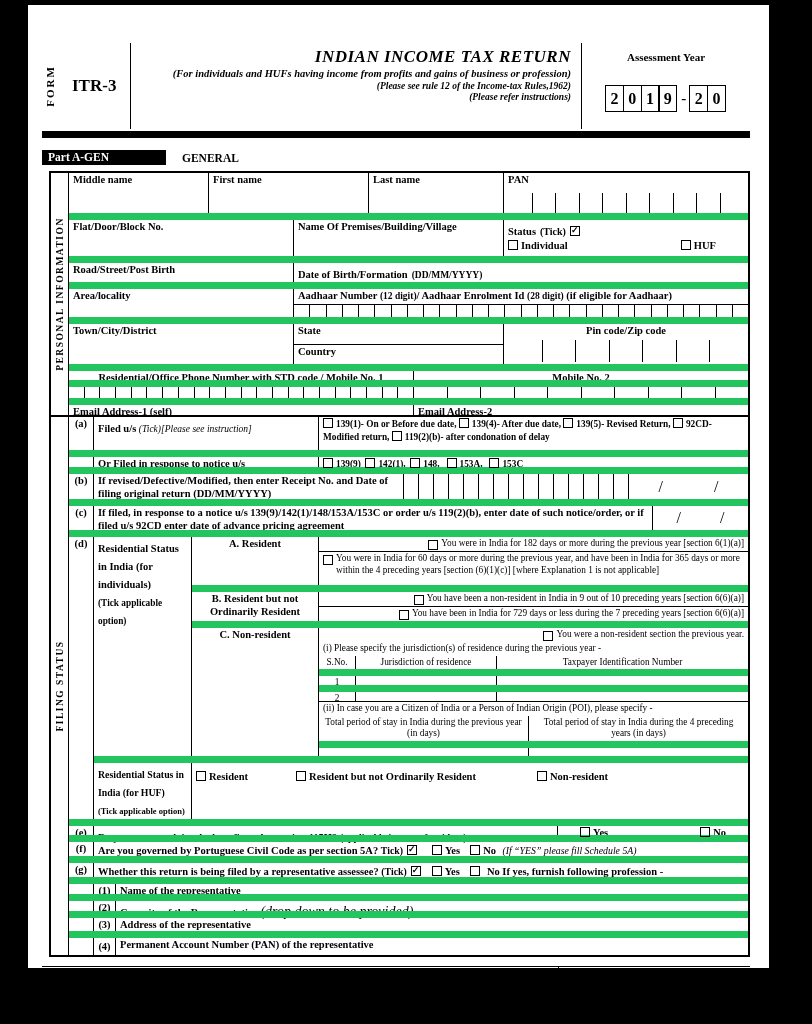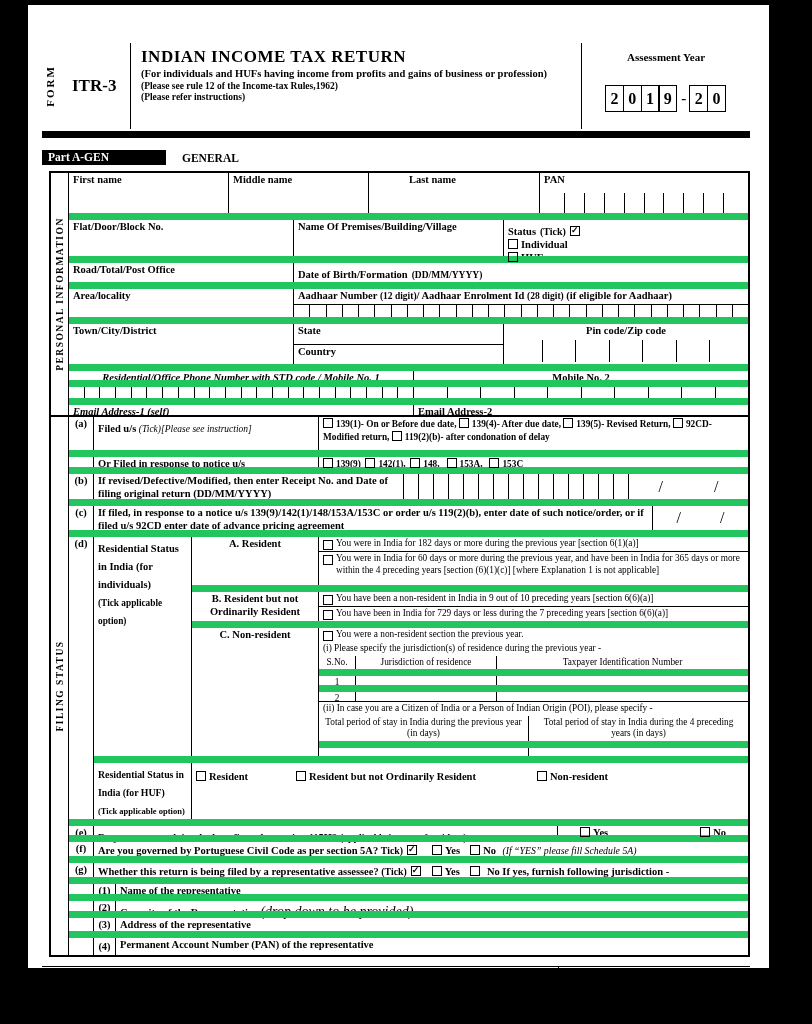--- a/index.html
+++ b/index.html
@@ -15,21 +15,21 @@
   
   .header { display:flex; align-items:stretch; height:86px; }
   .form-col { width:30px; position:relative; }
   .form-vert {
     position:absolute; left:8px; top:50%; transform:translate(-50%,-50%) rotate(-90deg);
     font-weight:bold; font-size:11px; letter-spacing:2px; white-space:nowrap;
   }
   .itr { width:58px; display:flex; align-items:center; font-weight:bold; font-size:17px; }
   .title-block {
     flex:1; border-left:1.5px solid #000; border-right:1.5px solid #000;
-    text-align:left; padding:4px 10px 0 10px;
+    text-align:right; padding:4px 10px 0 10px;font-style:italic;
   }
   .t1 { font-weight:bold; font-size:17px; letter-spacing:.5px; }
   .t2 { font-weight:bold; font-size:10.5px; line-height:1.2; margin-top:1px; }
   .t3 { font-weight:bold; font-size:9.5px; line-height:1.25; }
   .ay-block { width:168px; display:flex; flex-direction:column; align-items:center; }
   .ay-label { font-weight:bold; font-size:11px; margin-top:8px; }
   .ay-boxes { display:flex; align-items:center; margin-top:22px; }
   .ay-digit {
     width:17px; height:25px; border:1.2px solid #000; font-weight:bold; font-size:16px;
     display:flex; align-items:center; justify-content:center; margin-left:-1.2px;
@@ -58,42 +58,42 @@
   .r + .r { border-top:7px solid #22c55e; }
   .c { border-right:1px solid #000; padding:1px 4px; box-sizing:border-box; min-width:0; }
   .c:last-child { border-right:none; }
   .b { font-weight:bold; }
   .i { font-style:italic; }
   .bi { font-weight:bold; }
   .lbl { font-weight:bold; font-size:10.5px; line-height:1.2; }
   .small { font-size:9.3px; line-height:1.25; }
   .col { display:flex; flex-direction:column; min-width:0; }
   .flex1 { flex:1; }
-  .w160{width:160px;flex:none;} .w140{width:140px;flex:none;} .w135{width:135px;flex:none;margin-left:36px;}
+  .w160{width:160px;flex:none;} .w140{width:140px;flex:none;} .w135{width:135px;flex:none;}
   .w225{width:225px;flex:none;} .w210{width:210px;flex:none;}
-  .w345{width:345px;flex:none;font-style:italic;} .w310{width:310px;flex:none;}
+  .w345{width:345px;flex:none;} .w310{width:310px;flex:none;}
   .w25{width:25px;flex:none;} .w22{width:22px;flex:none;} .w98{width:98px;flex:none;}
   .w127{width:127px;flex:none;text-align:center;} .w37{width:37px;flex:none;} .w141{width:141px;flex:none;}
   .w190{width:190px;flex:none;} .w95{width:95px;flex:none;} .w205{width:210px;flex:none;}
   .ctr { text-align:center; }
   
   .ticks { display:flex; height:20px; margin:0 1px; }
   .ticks .box { flex:1; border-left:1px solid #000; }
   .ticks .box:first-child { border-left:none; }
   .cells { display:flex; }
   .cells .box { flex:1; border-right:1px solid #000; }
   .cells .box:last-child { border-right:none; }
   
   .cb {
     display:inline-block; width:8px; height:8px; border:1.2px solid #000;
     margin-right:3px; vertical-align:-1px; position:relative; flex:none;
   }
   .cb i { font-style:normal; font-weight:bold; font-size:9px; line-height:8px;
           position:absolute; left:0; top:-1px; }
-  .optline { display:flex; align-items:flex-start; }
+  .optline { display:flex; align-items:flex-start;justify-content:flex-end; }
   .optline .cb { margin-top:2px; }
   
   .office { border-top:1.5px solid #000; margin-top:9px; display:flex; }
   .office-left { flex:1; font-weight:bold; font-size:10.5px; padding-top:3px; }
   .office-right { width:186px; border-left:1px solid #000; padding:2px 0 4px 5px; flex:none; }
   .office-right .hd { font-weight:bold; font-size:10.5px; }
   .office-right .ln { font-style:italic; font-size:10px; line-height:1.45; }
 </style>
 </head>
 <body>
@@ -132,22 +132,22 @@
   </div>
 
   <div class="main-table">
 
     <div class="section">
       <div class="side">
         <span class="vlabel">PERSONAL INFORMATION</span>
       </div>
       <div class="content">
         <div class="r" style="height:40px">
+          <div class="c w140 lbl">Middle name</div>
           <div class="c w160 lbl">First name</div>
-          <div class="c w140 lbl">Middle name</div>
           <div class="c w135 lbl">Last name</div>
           <div class="c flex1 col" style="justify-content:space-between; padding-bottom:0;">
             <span class="lbl">PAN</span>
             <div class="ticks">
                 <div class="box"></div>
                 <div class="box"></div>
                 <div class="box"></div>
                 <div class="box"></div>
                 <div class="box"></div>
                 <div class="box"></div>
@@ -160,28 +160,28 @@
         </div>
         <div class="r" style="height:43px">
           <div class="c w225 lbl">Flat/Door/Block No.</div>
           <div class="c w210 lbl">Name Of Premises/Building/Village</div>
           <div class="c flex1 col" style="justify-content:space-between; padding-bottom:3px;">
             <div>
               <span class="lbl">Status</span>
               <span class="bi" style="font-size:10px">(Tick)</span>
               <span class="cb checked"><i>✓</i></span>
             </div>
-            <div style="display:flex; justify-content:space-between; padding-right:28px;flex-direction:column;">
+            <div style="display:flex; justify-content:space-between; padding-right:28px;">
               <span class="lbl"><span class="cb"></span><span>Individual</span></span>
               <span class="lbl"><span class="cb"></span><span>HUF</span></span>
             </div>
           </div>
         </div>
         <div class="r" style="height:26px">
-          <div class="c w225 lbl">Road/Total/Post Office</div>
+          <div class="c w225 lbl">Road/Street/Post Birth</div>
           <div class="c flex1">
             <span class="lbl">Date of Birth/Formation</span>
             <span class="bi" style="font-size:9.5px">(DD/MM/YYYY)</span>
           </div>
         </div>
         <div class="r" style="height:35px">
           <div class="c w225 lbl">Area/locality</div>
           <div class="c flex1 col" style="padding:0;">
             <div style="padding:1px 4px; border-bottom:1px solid #000;" class="lbl">
               <span>Aadhaar Number </span><span class="bi" style="font-size:9.5px">(12 digit)</span><span>/ Aadhaar Enrolment Id </span><span class="bi" style="font-size:9.5px">(28 digit)</span><span> (if eligible for Aadhaar)</span>
@@ -464,21 +464,21 @@
         </div>
 
         <div class="r" style="height:21px; align-items:center">
           <div class="c w25 ctr lbl" style="align-self:stretch">(g)</div>
           <div class="c flex1">
             <span class="lbl">Whether this return is being filed by a representative assessee? </span>
             <span class="bi" style="font-size:9.8px">(Tick)</span>
             <span class="cb checked"><i>✓</i></span>&nbsp;
             <span class="lbl"><span class="cb"></span><span>Yes</span></span>
             <span class="cb" style="margin-left:6px"></span>
-            <span class="lbl">No If yes, furnish following jurisdiction -</span>
+            <span class="lbl">No If yes, furnish following profession -</span>
           </div>
         </div>
 
         <div class="r" style="height:17px">
           <div class="c w25"></div>
           <div class="c w22 ctr lbl">(1)</div>
           <div class="c flex1 lbl">Name of the representative</div>
         </div>
         <div class="r" style="height:17px">
           <div class="c w25"></div>

